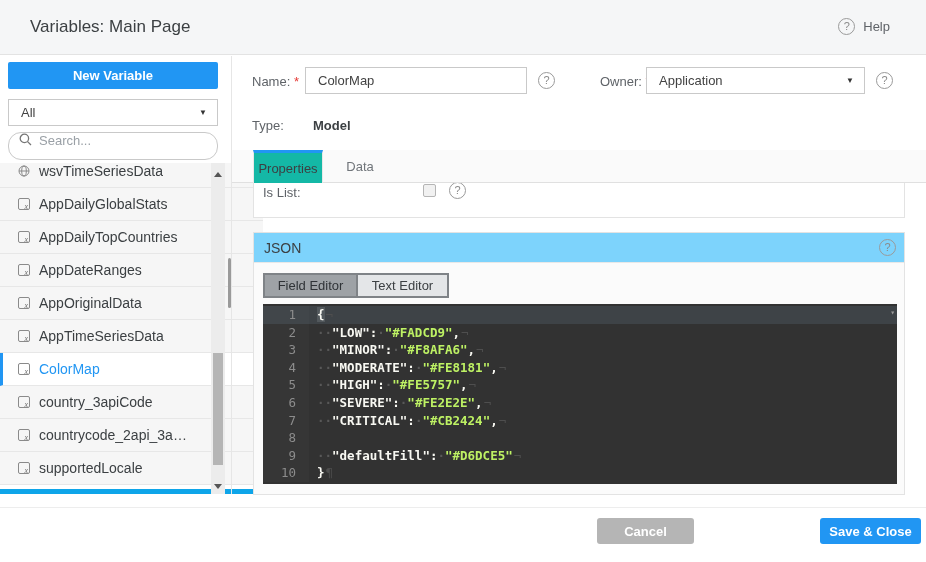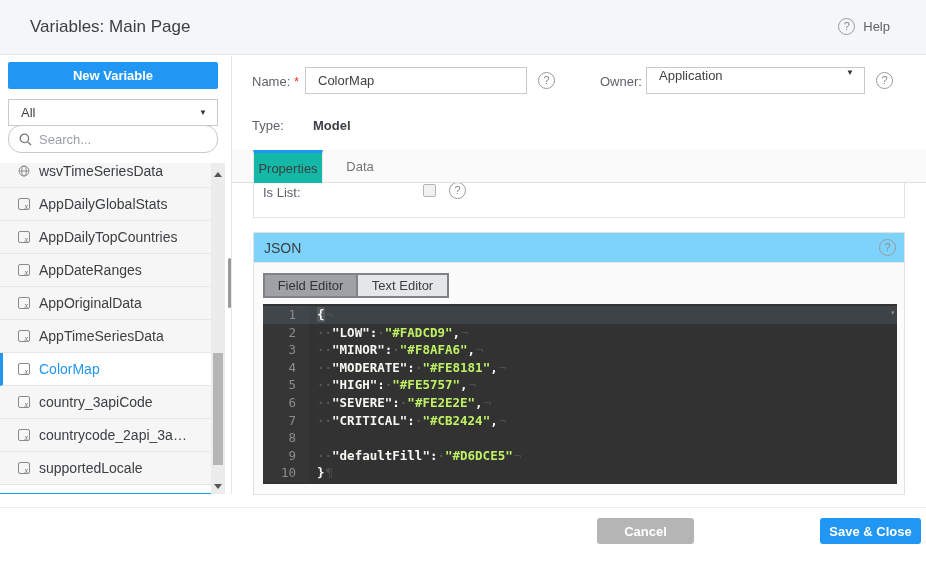--- a/index.html
+++ b/index.html
@@ -19,28 +19,28 @@
   .qmark::after { content:"?"; }
   
   .sidebar { position:absolute; left:0; top:56px; width:231px; height:438px; background:#fff; }
   .btn-new { position:absolute; left:8px; top:6px; width:210px; height:27px; background:#2196F3;
     color:#fff; font-weight:bold; font-size:13px; border:none; border-radius:2px; cursor:pointer; }
   .filter-select { position:absolute; left:8px; top:43px; width:210px; height:27px;
     border:1px solid #c9c9c9; background:#fff; font-size:13px; color:#424242;
     display:flex; align-items:center; padding-left:12px; cursor:pointer; }
   .caret { margin-left:auto; margin-right:10px; font-size:8px; color:#333; }
   .caret::after { content:"▼"; }
-  .search-box { position:absolute; left:8px; top:69px; width:210px; height:28px;
-    border:1px solid #c9c9c9; border-radius:13px; background:#fff; display:flex; align-items:center; }
+  .search-box { position:absolute; left:8px; top:76px; width:210px; height:28px;
+    border:1px solid #c9c9c9; border-radius:13px; background:#fff; display:flex; align-items:flex-start; }
   .search-box svg { margin-left:10px; }
   .search-box input { border:none; outline:none; font-size:13px; color:#424242; width:160px;
     margin-left:7px; font-family:"Liberation Sans", sans-serif; background:transparent; }
   .search-box input::placeholder { color:#9aa0a6; }
-  .var-list { position:absolute; left:0; top:107px; width:225px; height:331px; overflow:hidden;
-    border-bottom:1px solid #0ea5e9; }
+  .var-list { position:absolute; left:0; top:107px; width:263px; height:331px; overflow:hidden;
+    border-bottom:5px solid #0ea5e9; }
   .var-item { height:33px; background:#f6f6f6; border-bottom:1px solid #e7e7e7;
     display:flex; align-items:center; padding-left:18px; font-size:14px; color:#3c4043; cursor:pointer; }
   .var-item.first { margin-top:-8px; }
   .var-item.selected { background:#fff; border-left:3px solid #2196F3; padding-left:15px; color:#2196F3; }
   .var-ico { width:12px; height:12px; border:1px solid #8a8a8a; border-radius:2px; margin-right:9px;
     position:relative; flex:0 0 auto; }
   .var-ico::after { content:"x"; position:absolute; right:1px; bottom:-2px; font-size:8px;
     font-family:"Liberation Serif", serif; font-style:italic; color:#6a6a6a; }
   .globe-ico { margin-right:9px; flex:0 0 auto; display:inline-flex; }
   .item-label { white-space:nowrap; overflow:hidden; }
@@ -54,21 +54,21 @@
   .sb-thumb { position:absolute; left:2px; top:190px; width:10px; height:112px; background:#b5b5b5; }
   .outer-thumb { position:absolute; left:228px; top:202px; width:3px; height:50px; background:#9a9a9a;
     border-radius:2px; }
   .sidebar-divider { position:absolute; left:231px; top:56px; width:1px; height:438px; background:#e6e6e6; }
   
   .lbl { position:absolute; font-size:13px; color:#5f6368; }
   .req { color:#e53935; }
   .text-input { position:absolute; height:27px; border:1px solid #c9c9c9; font-size:13px; color:#424242;
     padding-left:12px; font-family:"Liberation Sans", sans-serif; outline:none; background:#fff; }
   .select-box { position:absolute; height:27px; border:1px solid #c9c9c9; background:#fff; font-size:13px;
-    color:#424242; display:flex; align-items:flex-start; padding-left:12px; cursor:pointer; }
+    color:#424242; display:flex; align-items:center; padding-left:12px; cursor:pointer; }
   .type-value { position:absolute; font-size:13px; font-weight:bold; color:#3c4043; }
   
   .tabbar { position:absolute; left:232px; top:150px; width:694px; height:33px; background:#fafafa;
     border-bottom:1px solid #e0e0e0; }
   .tab { position:absolute; top:0; height:33px; font-size:13px; display:flex; align-items:center;
     justify-content:center; cursor:pointer; }
   .tab.active { left:21px; width:70px; background:#14b8a6; border-top:3px solid #2196F3;
     border-left:1px solid #e8e8e8; border-right:1px solid #e8e8e8; height:34px; color:#3c4043; }
   .tab.inactive { left:92px; width:72px; color:#70757a; }
   

